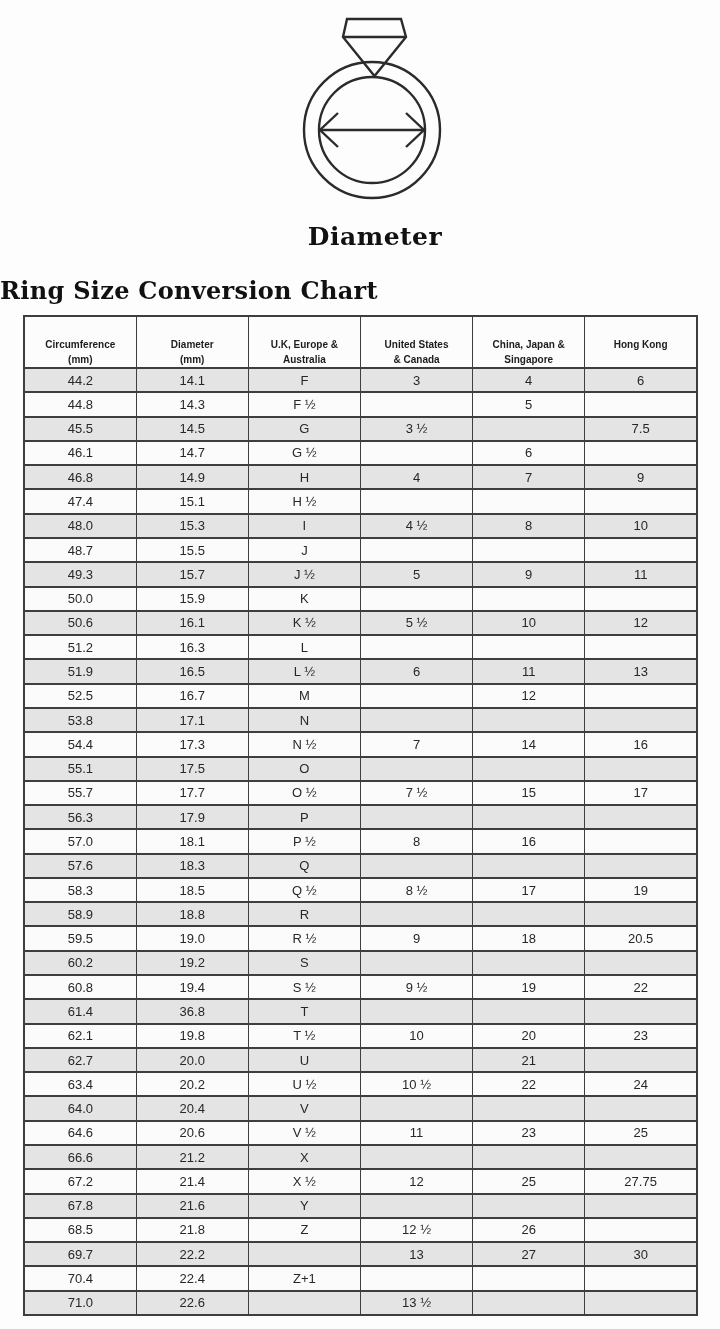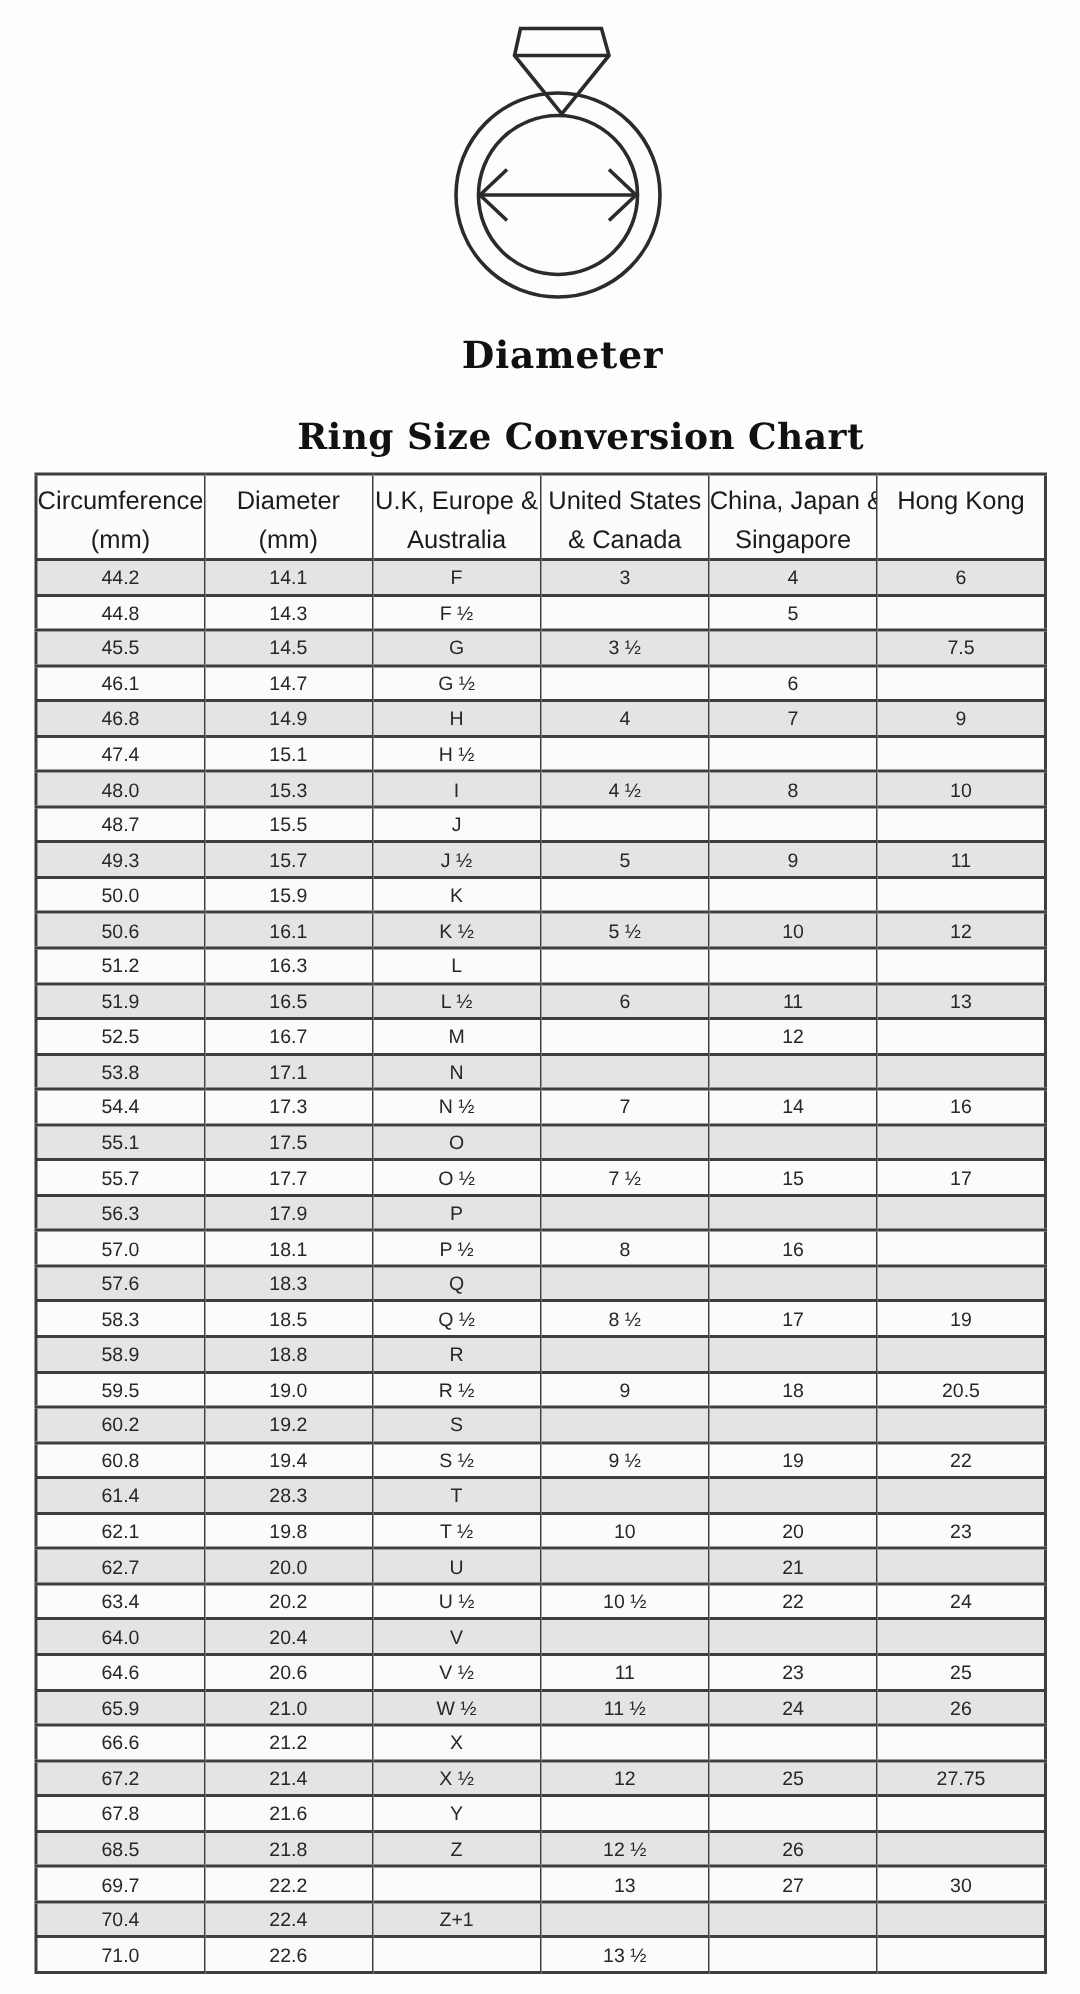--- a/index.html
+++ b/index.html
@@ -31,21 +31,21 @@
     font-family:"DejaVu Serif", serif;
     font-weight:bold;
     font-size:25px;
     letter-spacing:0.5px;
     color:#111;
   }
   .page-title{
     position:absolute;
     left:0; top:276px;
     width:576px;
-    text-align:right;
+    text-align:left;
     font-family:"DejaVu Serif", serif;
     font-weight:bold;
     font-size:24px;
     letter-spacing:0.3px;
     color:#111;
   }
   table.conversion{
     position:absolute;
     left:23px; top:315px;
     width:675px; height:1001px;
@@ -58,25 +58,25 @@
     border-top:2px solid var(--border);
     border-bottom:2px solid var(--border);
     border-left:1.5px solid var(--border);
     border-right:1.5px solid var(--border);
     text-align:center;
     overflow:hidden;
     white-space:nowrap;
   }
   table.conversion thead tr{height:46px;}
   table.conversion th{
-    font-weight:normal;
-    font-size:17px;
+    font-weight:bold;
+    font-size:10px;
     line-height:1.5;
     vertical-align:top;
-    padding-top:4px;
+    padding-top:20px;
     background:#fcfcfc;
     color:#1c1c1c;
   }
   table.conversion td{
     font-size:13px;
     padding:0;
     color:#272727;
   }
   table.conversion tbody tr:nth-child(odd) td{background:var(--row-alt);}
   table.conversion tbody tr:nth-child(even) td{background:#fbfbfb;}
@@ -335,21 +335,21 @@
       <tr>
         <td>60.8</td>
         <td>19.4</td>
         <td>S ½</td>
         <td>9 ½</td>
         <td>19</td>
         <td>22</td>
       </tr>
       <tr>
         <td>61.4</td>
-        <td>28.3</td>
+        <td>36.8</td>
         <td>T</td>
         <td></td>
         <td></td>
         <td></td>
       </tr>
       <tr>
         <td>62.1</td>
         <td>19.8</td>
         <td>T ½</td>
         <td>10</td>
@@ -382,28 +382,20 @@
       </tr>
       <tr>
         <td>64.6</td>
         <td>20.6</td>
         <td>V ½</td>
         <td>11</td>
         <td>23</td>
         <td>25</td>
       </tr>
       <tr>
-        <td>65.9</td>
-        <td>21.0</td>
-        <td>W ½</td>
-        <td>11 ½</td>
-        <td>24</td>
-        <td>26</td>
-      </tr>
-      <tr>
         <td>66.6</td>
         <td>21.2</td>
         <td>X</td>
         <td></td>
         <td></td>
         <td></td>
       </tr>
       <tr>
         <td>67.2</td>
         <td>21.4</td>

